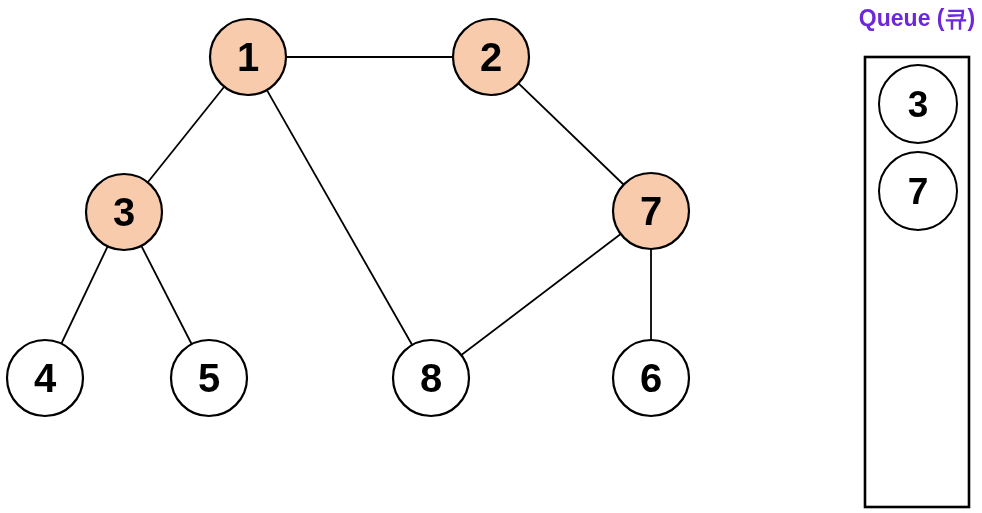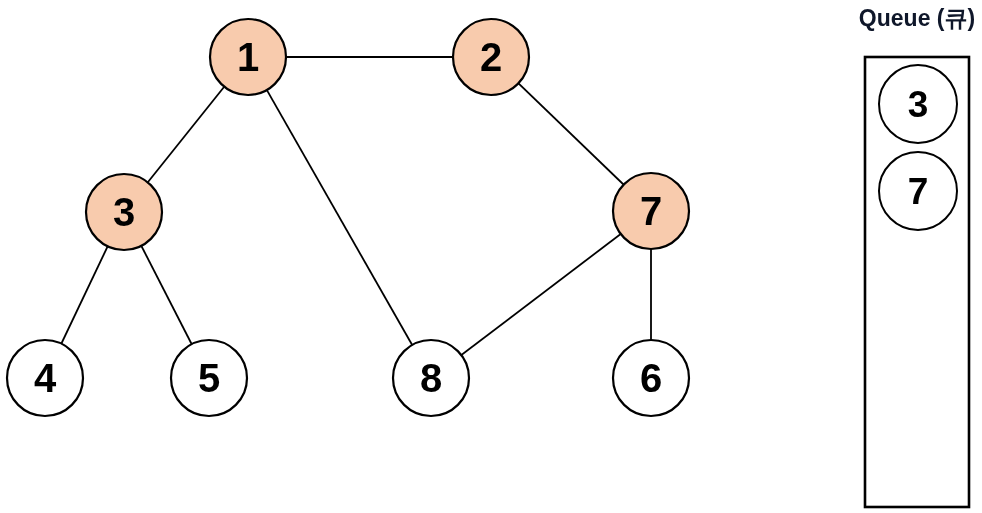--- a/index.html
+++ b/index.html
@@ -20,21 +20,21 @@
     left: 0;
     top: 0;
   }
   .queue-title {
     position: absolute;
     top: 3px;
     left: 917px;
     transform: translateX(-50%);
     font-size: 23px;
     font-weight: bold;
-    color: #0f172a;
+    color: #6d28d9;
     white-space: nowrap;
   }
   .node-label {
     font-family: "Liberation Sans", sans-serif;
     font-weight: bold;
     font-size: 40px;
     fill: #000000;
   }
   .queue-item-label {
     font-family: "Liberation Sans", sans-serif;

